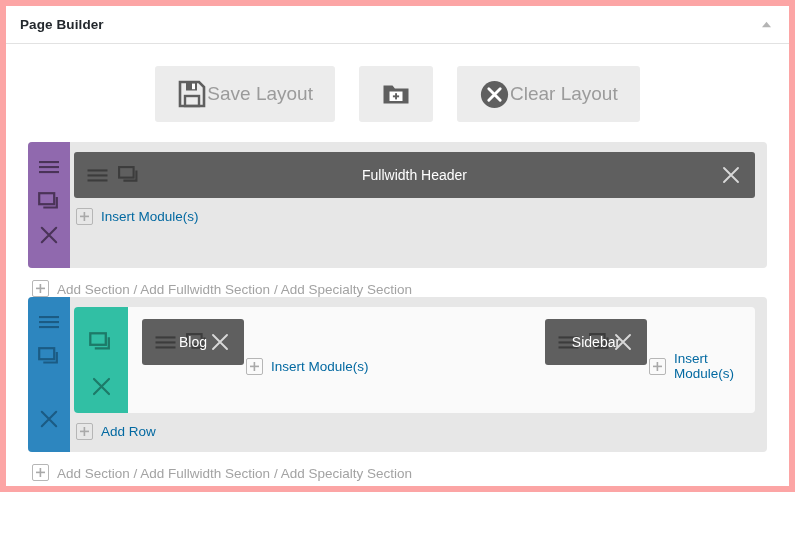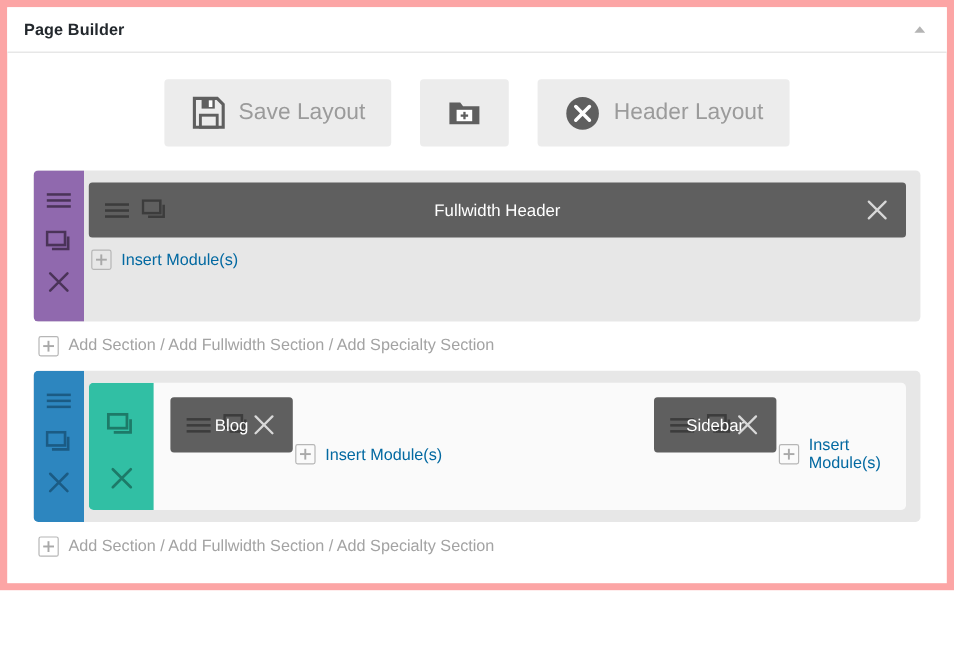--- a/index.html
+++ b/index.html
@@ -47,21 +47,20 @@
     gap: 24px;
     padding: 22px 0 20px 0;
   }
   .tool-btn {
     background: #ececec;
     border: none;
     border-radius: 3px;
     height: 56px;
     display: flex;
     align-items: center;
-    gap: 10px;
     padding: 0 22px;
     cursor: pointer;
     font-family: "Liberation Sans", sans-serif;
   }
   .tool-btn .label {
     font-size: 19px;
     color: #9b9b9b;
     white-space: nowrap;
   }
   .tool-icon { display: flex; align-items: center; justify-content: center; }
@@ -153,23 +152,23 @@
   }
   .addline .plus-box svg { display: block; }
   .addline .addtext {
     font-size: 13.5px;
     color: #0369a1;
   }
 
   
   .add-section-row {
     display: flex;
-    align-items: flex-start;
+    align-items: flex-end;
     gap: 8px;
-    padding: 12px 4px 12px 4px;
+    padding: 12px 4px 0 4px;
     cursor: pointer;
   }
   .add-section-row .plus-box {
     width: 17px; height: 17px;
     border: 1px solid #b6b6b6;
     border-radius: 2px;
     display: flex; align-items: center; justify-content: center;
     flex: 0 0 auto;
   }
   .add-section-row .addtext {
@@ -248,21 +247,21 @@
       </span>
     </button>
 
     <button class="tool-btn">
       <span class="tool-icon">
         <svg width="31" height="31" viewBox="0 0 31 31">
           <circle cx="15.5" cy="15.5" r="13.6" fill="#5f5f5f"></circle>
           <path d="M9.8 9.8 L21.2 21.2 M21.2 9.8 L9.8 21.2" stroke="#ffffff" stroke-width="2.9" stroke-linecap="round"></path>
         </svg>
       </span>
-      <span class="label">Header Layout</span>
+      <span class="label">Clear Layout</span>
     </button>
 
   </div>
 
   <div class="canvas">
 
     <div class="section">
 
       <div class="sec-handle purple">
         <span class="handle-icon">
@@ -445,20 +444,29 @@
                     <rect x="1" y="4.6" width="9" height="1.6" fill="#a9a9a9"></rect>
                   </svg>
                 </span>
                 <span class="addtext">Insert Module(s)</span>
               </div>
             </div>
 
           </div>
         </div>
 
+        <div class="addline">
+          <span class="plus-box">
+            <svg width="11" height="11" viewBox="0 0 11 11">
+              <rect x="4.6" y="1" width="1.6" height="9" fill="#a9a9a9"></rect>
+              <rect x="1" y="4.6" width="9" height="1.6" fill="#a9a9a9"></rect>
+            </svg>
+          </span>
+          <span class="addtext">Add Row</span>
+        </div>
 
       </div>
     </div>
 
     <div class="add-section-row">
       <span class="plus-box">
         <svg width="11" height="11" viewBox="0 0 11 11">
           <rect x="4.6" y="1" width="1.6" height="9" fill="#a9a9a9"></rect>
           <rect x="1" y="4.6" width="9" height="1.6" fill="#a9a9a9"></rect>
         </svg>

